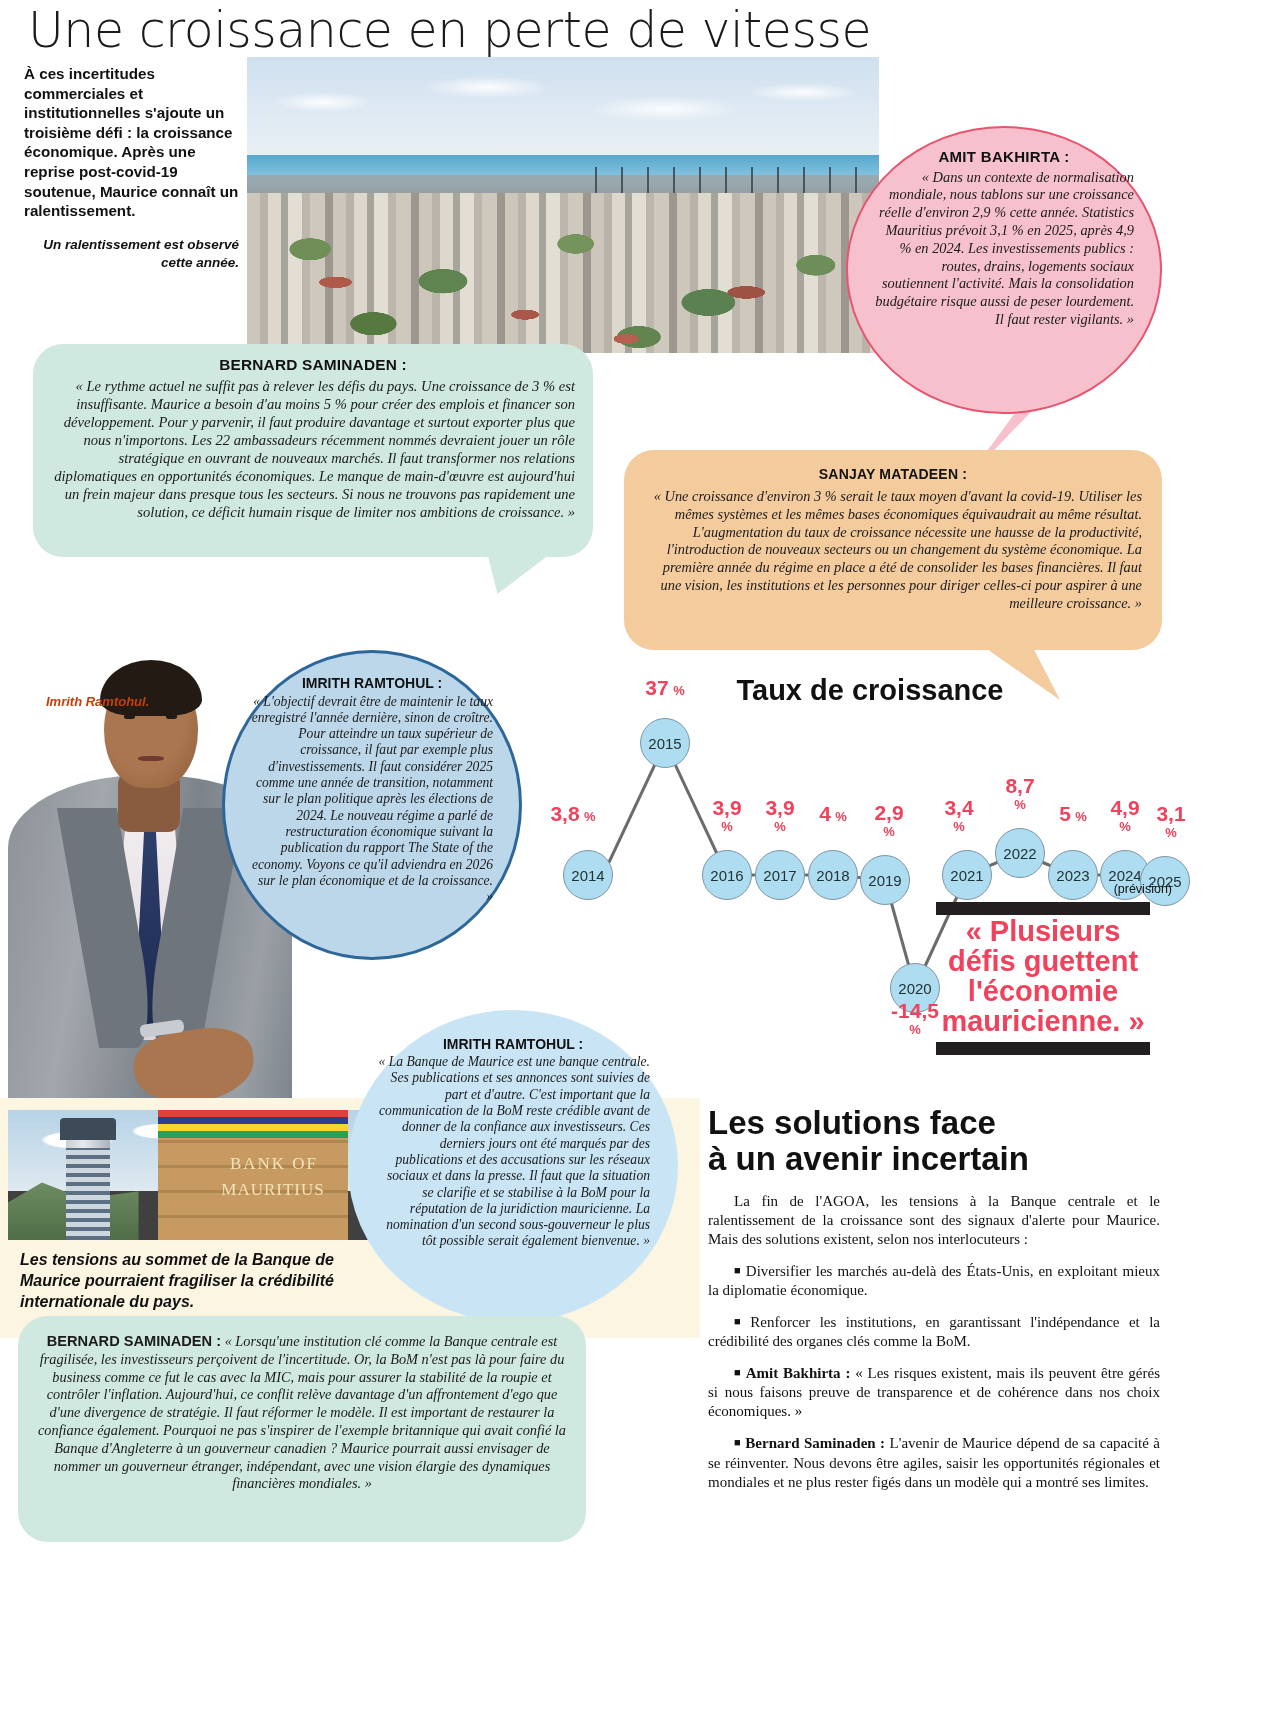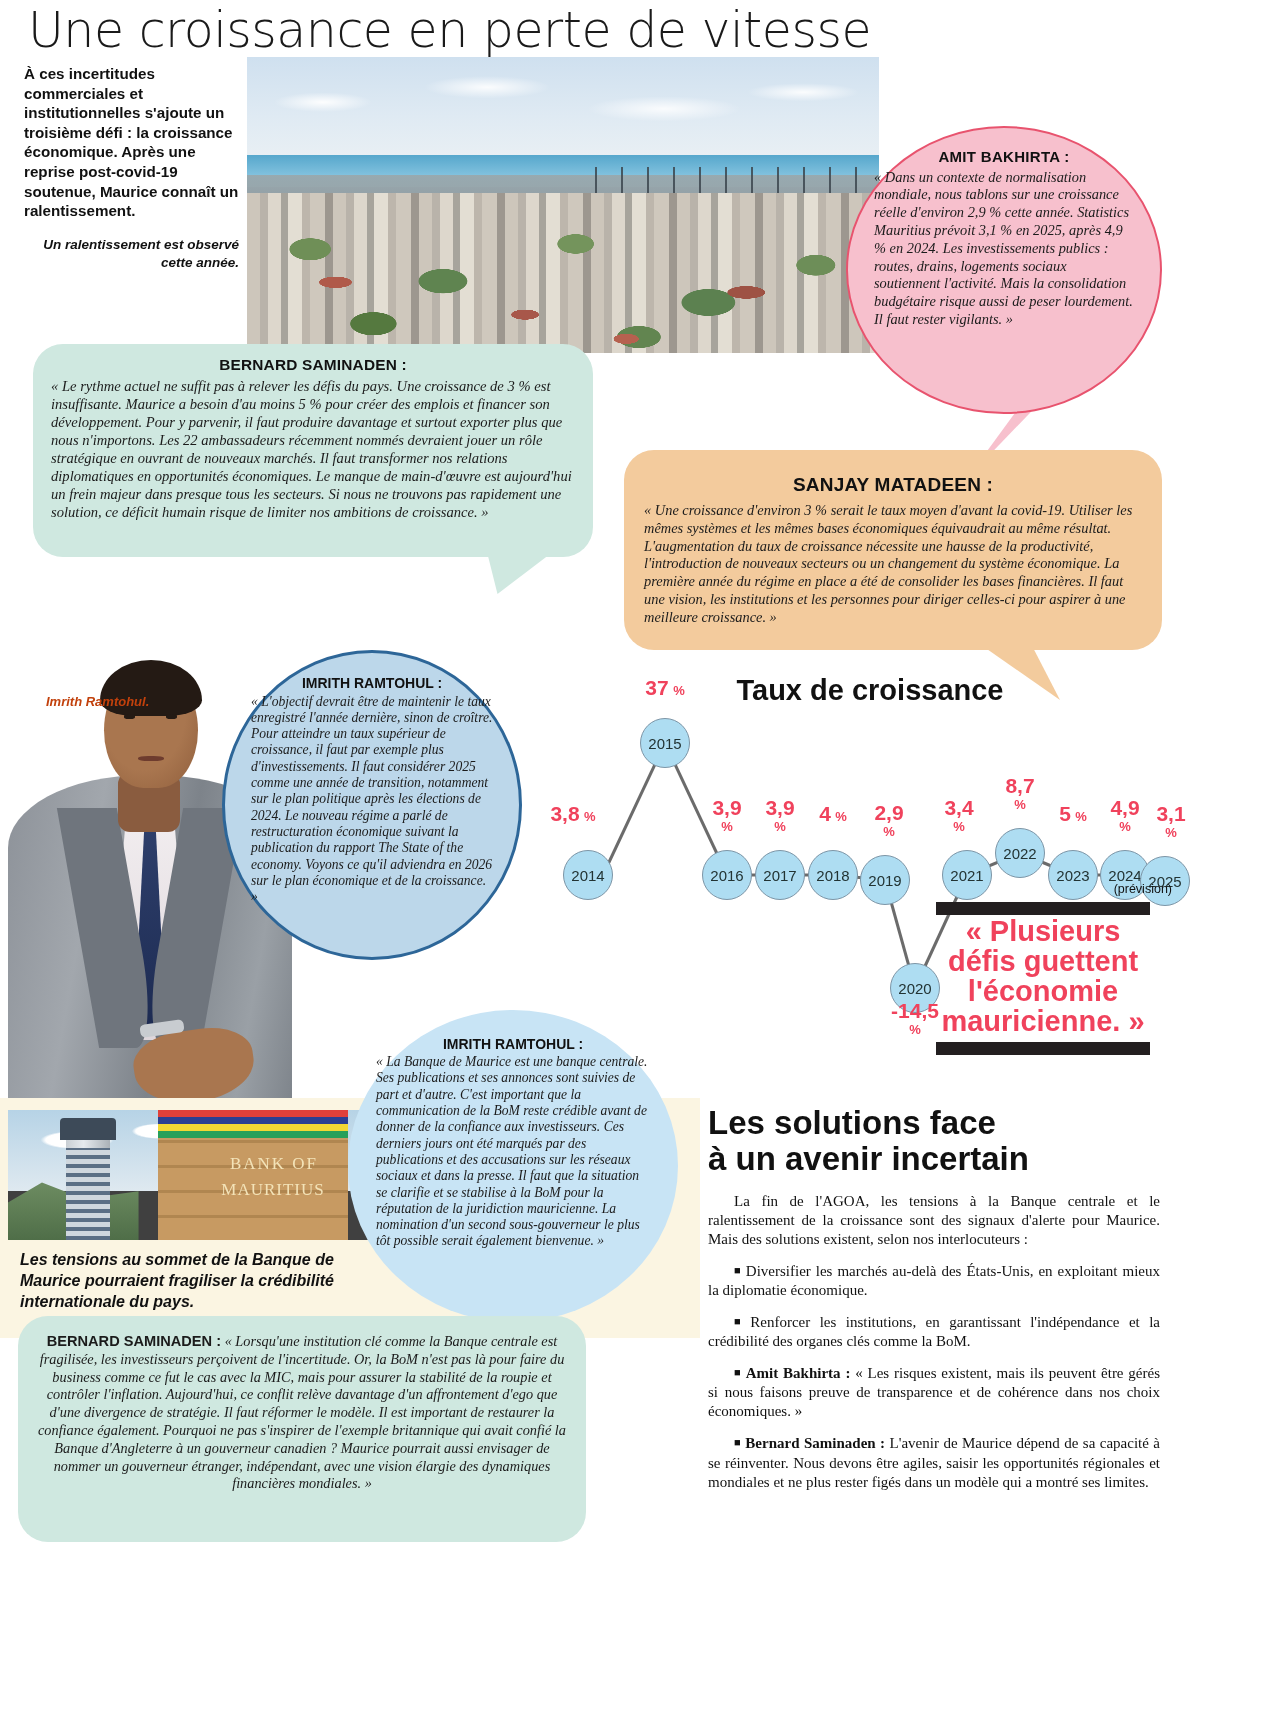--- a/index.html
+++ b/index.html
@@ -106,21 +106,21 @@
   }
 
   
   .bub{position:absolute;box-sizing:border-box;}
   .bub .nm{
     font-family:"Liberation Sans",sans-serif;font-weight:bold;
     text-align:center;color:#111;
   }
   .bub .tx{
     font-family:"Liberation Serif",serif;font-style:italic;
-    text-align:left;color:#1b1b1b;
+    text-align:right;color:#1b1b1b;
   }
 
   
   #bub-amit{
     left:846px;top:126px;width:316px;height:288px;
     background:#f7c0cd;border:2.5px solid #e8536e;border-radius:50%;
     padding:16px 26px 10px;
   }
   #bub-amit .nm{font-size:15px;line-height:1.18;margin-top:4px;letter-spacing:.3px;}
   #bub-amit .tx{font-size:14.4px;line-height:1.235;margin-top:3px;}
@@ -140,21 +140,21 @@
   #bub-bernard1-tail{
     position:absolute;left:486px;top:548px;width:72px;height:46px;
     background:#cfe8e0;clip-path:polygon(0 0,100% 0,16% 100%);
   }
 
   
   #bub-sanjay{
     left:624px;top:450px;width:538px;height:200px;
     background:#f3cb9d;border-radius:30px;padding:16px 20px 8px;
   }
-  #bub-sanjay .nm{font-size:19px;letter-spacing:.2px;margin-top:8px;}
+  #bub-sanjay .nm{font-size:14px;letter-spacing:.2px;}
   #bub-sanjay .tx{font-size:14.4px;line-height:1.235;margin-top:6px;}
   #bub-sanjay-tail{
     position:absolute;left:974px;top:640px;width:86px;height:60px;
     background:#f3cb9d;clip-path:polygon(0 0,64% 0,100% 100%);
   }
 
   
   #bub-imrith1{
     left:222px;top:650px;width:300px;height:310px;
     background:#bcd7ea;border:3px solid #2d6698;border-radius:50%;

